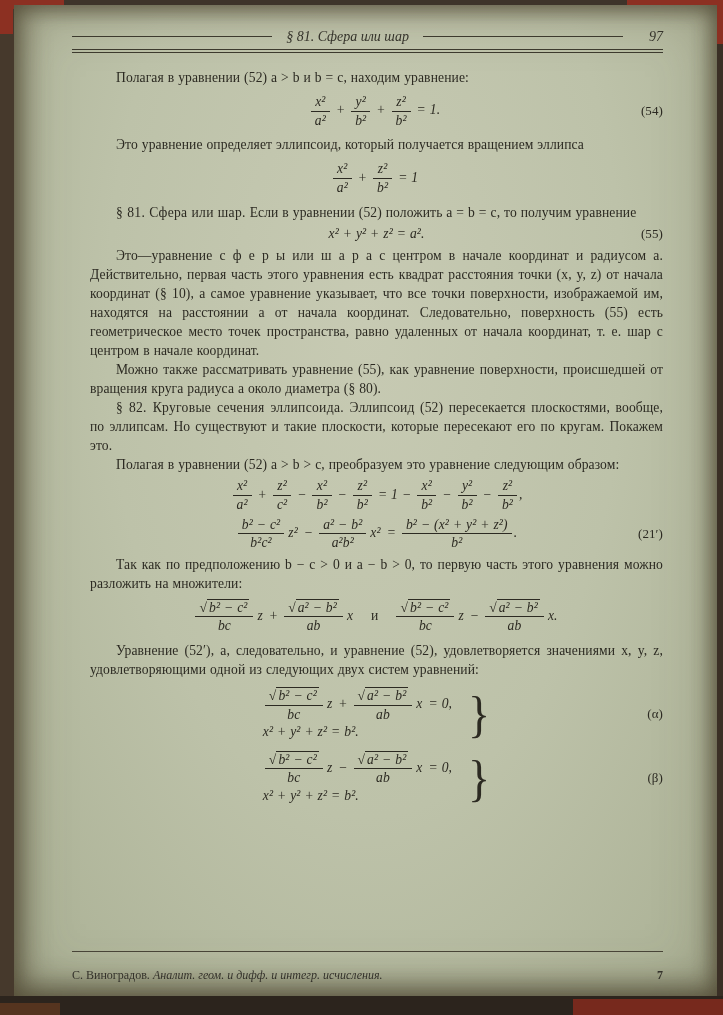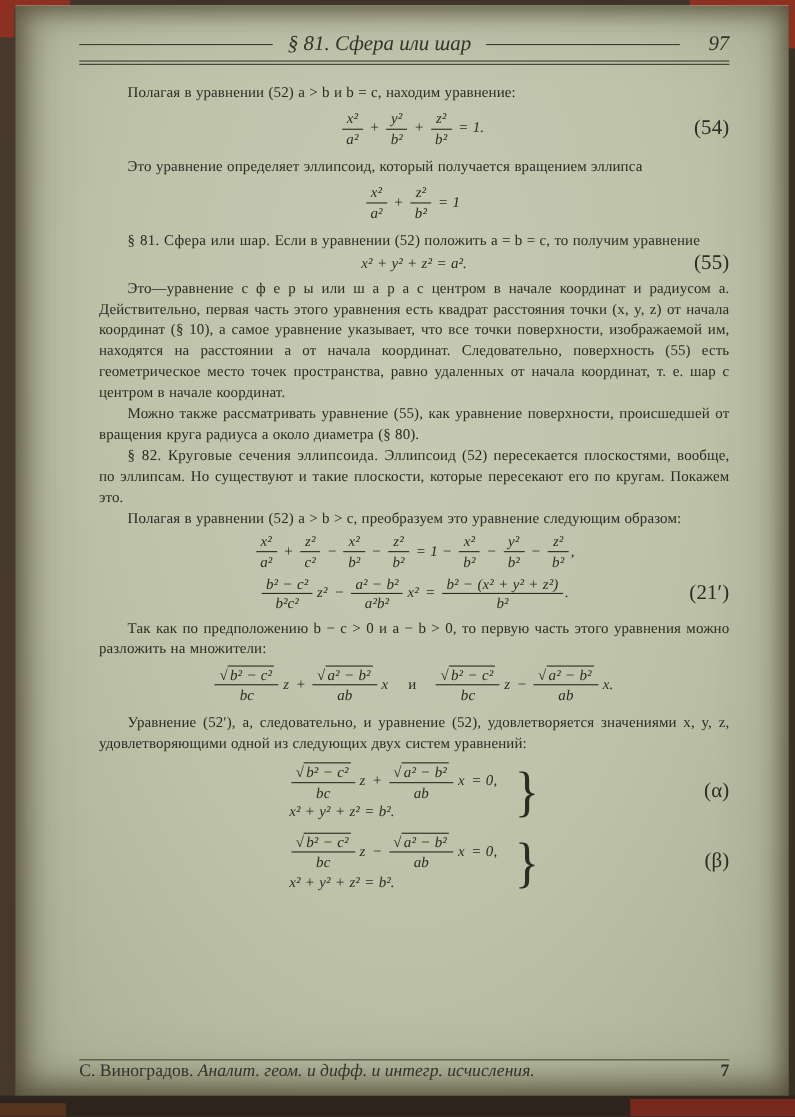--- a/index.html
+++ b/index.html
@@ -17,52 +17,52 @@
   .c-br{right:0;bottom:0;width:150px;height:16px;background:#77291d;}
   .c-bl{left:0;bottom:0;width:60px;height:12px;background:#55341f;}
   .page{position:absolute;left:14px;top:5px;right:6px;bottom:19px;
     background:radial-gradient(ellipse at 50% 32%, #c7cab3 0%, #bdc2a9 52%, #aab094 100%);
     box-shadow:inset 0 0 60px rgba(80,72,48,.35), inset 12px 0 26px rgba(70,60,40,.38),
                inset -7px 0 18px rgba(70,60,40,.30), inset 0 -12px 26px rgba(60,52,34,.42),
                inset 0 8px 16px rgba(70,62,42,.28);
     color:#2c2a22;}
   .inner{position:relative;height:100%;padding:24px 54px 42px 58px;}
   
-  .runhead{font-size:19px;font-style:italic;color:#34322a;}
+  .runhead{font-size:14px;font-style:italic;color:#34322a;}
   .runhead-row{display:flex;align-items:baseline;}
   .rh-rule{flex:1;border-top:1.2px solid #3d3a2e;transform:translateY(-4px);}
   .rh-rule.left{margin-right:14px;}
   .rh-rule.right{margin-left:14px;margin-right:26px;}
   .runhead-title{white-space:nowrap;}
   .runhead-page{white-space:nowrap;}
   .double-rule{margin-top:4px;height:4px;border-top:1.7px solid #3d3a2e;border-bottom:1px solid #3d3a2e;}
   main{display:block;margin-top:15px;font-size:13.6px;line-height:1.4;text-align:justify;
        letter-spacing:.1px;word-spacing:.4px;margin-left:18px;}
   .para{text-indent:26px;margin:0;}
   .noindent{text-indent:0;}
   .runin{font-weight:normal;letter-spacing:.3px;}
   
   .eqrow{position:relative;text-align:center;margin:7px 0;font-style:italic;font-size:13.6px;
          line-height:1.2;text-indent:0;}
   .eqrow.tight{margin:4px 0;}
-  .eqtag{position:absolute;right:0;top:50%;transform:translateY(-50%);font-style:normal;font-size:19px;}
+  .eqtag{position:absolute;right:0;top:50%;transform:translateY(-50%);font-style:normal;font-size:13px;}
   .frac{display:inline-block;text-align:center;vertical-align:middle;margin:0 2px;line-height:1.15;}
   .frac .num{display:block;padding:0 4px 1px;border-bottom:1px solid #2c2a22;}
   .frac .den{display:block;padding:1px 4px 0;}
   .op{margin:0 4px;}
   .var{margin:0 2px;}
   .sqrt-sign{font-style:normal;}
   .rad{border-top:1px solid #2c2a22;padding:0 2px;}
   .sys-lines{display:inline-block;text-align:left;vertical-align:middle;}
   .sys-line{display:block;margin:2px 0;}
   .brace{display:inline-block;vertical-align:middle;font-size:46px;font-weight:300;
          font-style:normal;transform:scaleY(1.1);margin-left:8px;line-height:1;}
   
   .footer{position:absolute;left:58px;right:54px;bottom:13px;border-top:1px solid #484437;
-          padding-top:1px;display:flex;align-items:baseline;font-size:16px;color:#33312a;}
+          padding-top:16px;display:flex;align-items:baseline;font-size:12px;color:#33312a;}
   .footer .sheet{margin-left:auto;font-weight:bold;}
 </style>
 </head>
 <body>
 
 <div class="scene">
   <div class="cover-patch c-l"></div>
   <div class="cover-patch c-r"></div>
   <div class="cover-patch c-b"></div>
   <div class="cover-patch c-tl"></div>

